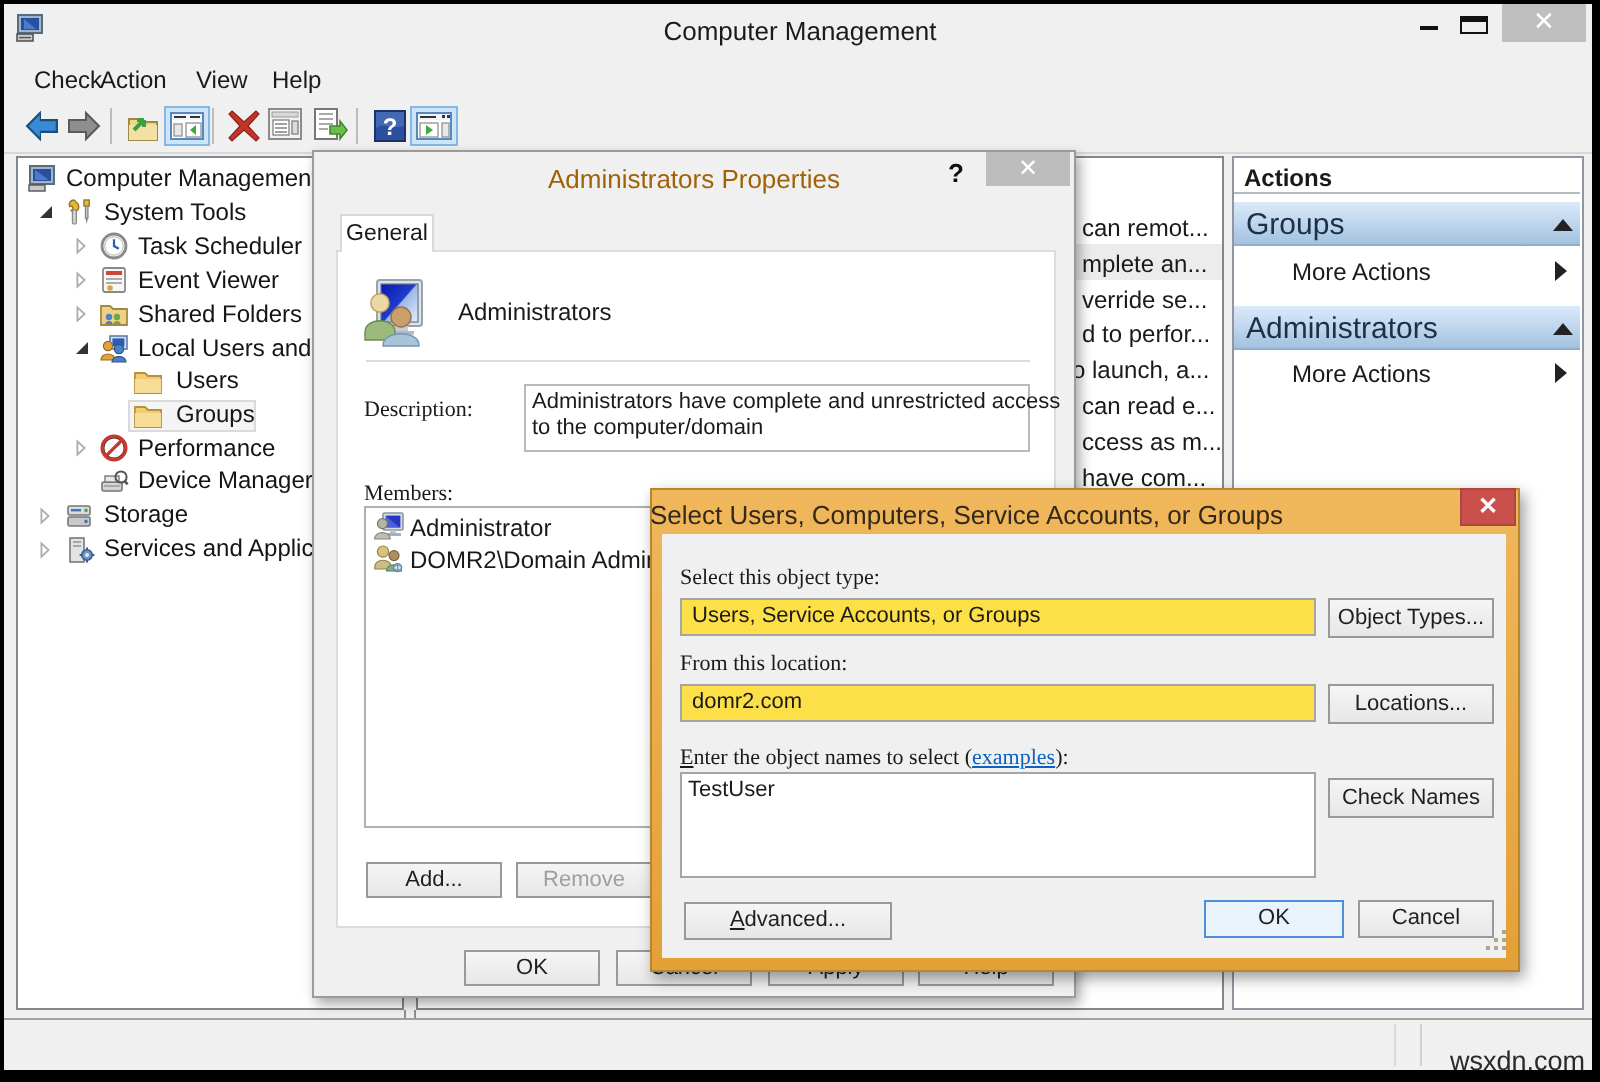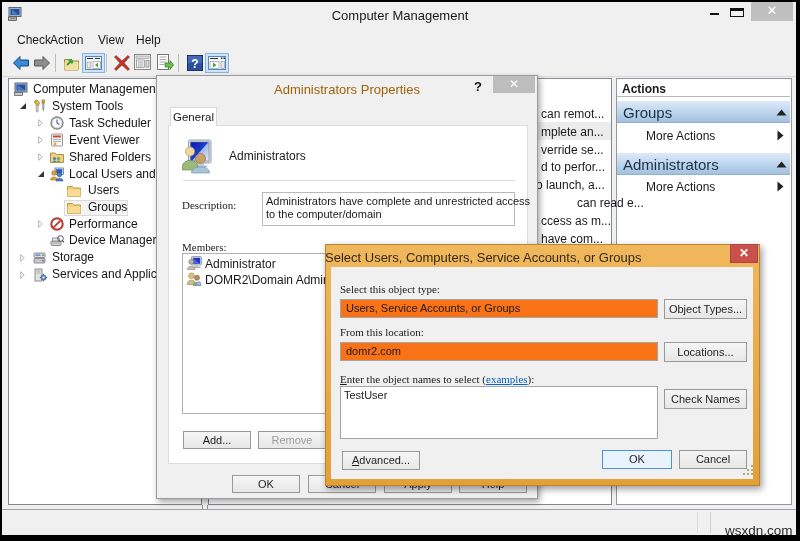--- a/index.html
+++ b/index.html
@@ -2,21 +2,21 @@
 <html><head>
 <meta charset="utf-8">
 <style>
 * { margin:0; padding:0; box-sizing:border-box; }
 html,body { width:800px; height:541px; overflow:hidden; }
 body { background:#000; font-family:"Liberation Sans", sans-serif; position:relative; }
 .abs { position:absolute; }
 #win { position:absolute; left:2px; top:2px; width:794px; height:533px; background:#f0f0f0; }
 .lbl { font-size:11px; color:#1a1a1a; white-space:nowrap;font-family:Liberation Serif, serif; }
 .btn { position:absolute; background:linear-gradient(#f5f5f5,#e7e7e7); border:1px solid #999999; font-size:11px; color:#1f1f1f; text-align:center; font-family:"Liberation Sans",sans-serif; }
-.inp { position:absolute; background:#f97316; border:1px solid #a5a5a5; font-size:11px; color:#1a1a1a; }
+.inp { position:absolute; background:#fde047; border:1px solid #a5a5a5; font-size:11px; color:#1a1a1a; }
 .treetxt { position:absolute; font-size:12px; color:#151515; white-space:nowrap; }
 .rowtxt { position:absolute; font-size:12px; color:#1a1a1a; white-space:nowrap; }
 svg { position:absolute; overflow:visible; }
 </style>
 </head>
 <body>
 
 <div id="win"></div>
 
 <div class="abs" style="left:327px;top:8px;width:146px;height:16px;font-size:13px;color:#1a1a1a;text-align:center;white-space:nowrap;">Computer Management</div>
@@ -236,21 +236,21 @@
     </svg>
     <div class="treetxt" style="left:52px;top:267px;">Services and Applications</div>
   </div>
 
 <div class="abs" style="left:209px;top:121.5px;width:402px;height:18px;background:#ececec;"></div>
 <div class="rowtxt" style="left:541px;top:107px;">can remot...</div>
 <div class="rowtxt" style="left:541px;top:124.8px;">mplete an...</div>
 <div class="rowtxt" style="left:541px;top:142.6px;">verride se...</div>
 <div class="rowtxt" style="left:541px;top:160.4px;">d to perfor...</div>
 <div class="rowtxt" style="left:536px;top:178.2px;">o launch, a...</div>
-<div class="rowtxt" style="left:541px;top:196px;margin-left:36px;">can read e...</div>
+<div class="rowtxt" style="left:541px;top:196px;">can read e...</div>
 <div class="rowtxt" style="left:541px;top:213.8px;">ccess as m...</div>
 <div class="rowtxt" style="left:541px;top:231.6px;">have com...</div>
 
 <div class="abs" style="left:622px;top:82px;font-size:12px;font-weight:bold;color:#1a1a1a;">Actions</div>
 <div class="abs" style="left:617px;top:96px;width:173px;height:1px;background:#b4b8bf;"></div>
 <div class="abs" style="left:617px;top:101px;width:173px;height:22px;background:linear-gradient(#dceafa 0%, #bcd4ec 55%, #a3c1de 100%);border-bottom:1px solid #8fb0cf;"></div>
 <div class="abs" style="left:623px;top:104px;font-size:15px;color:#1c3145;">Groups</div>
 <svg class="abs" style="left:776px;top:109px" width="11" height="7" viewBox="0 0 11 7">
     <path d="M0.5 6.5 L5.5 0.5 L10.5 6.5 Z" fill="#222"></path>
   </svg>
@@ -350,21 +350,21 @@
 
 <div class="lbl abs" style="left:340px;top:326px;">From this location:</div>
 <div class="inp" style="left:340px;top:342px;width:318px;height:19px;line-height:17px;padding-left:5px;">domr2.com</div>
 <div class="btn" style="left:664px;top:342px;width:83px;height:20px;line-height:18px;">Locations...</div>
 
 <div class="lbl abs" style="left:340px;top:373px;"><span style="text-decoration:underline;">E</span>nter the object names to select (<span style="color:#0b61c4;text-decoration:underline;">examples</span>):</div>
 <div class="abs" style="left:340px;top:386px;width:318px;height:53px;background:#fff;border:1px solid #a5a5a5;"></div>
 <div class="abs" style="left:344px;top:389px;font-size:11px;color:#1a1a1a;">TestUser</div>
 <div class="btn" style="left:664px;top:389px;width:83px;height:20px;line-height:18px;">Check Names</div>
 
-<div class="btn" style="left:342px;top:451px;width:78px;height:19px;line-height:17px;"><span style="text-decoration:underline;">A</span>dvanced...</div>
+<div class="btn" style="left:342px;top:451px;width:104px;height:19px;line-height:17px;"><span style="text-decoration:underline;">A</span>dvanced...</div>
 <div class="btn" style="left:602px;top:450px;width:70px;height:19px;line-height:17px;border:1px solid #4d90d9;background:#e9f3fc;">OK</div>
 <div class="btn" style="left:679px;top:450px;width:68px;height:19px;line-height:17px;">Cancel</div>
 
 <svg class="abs" style="left:744px;top:465px" width="10" height="11" viewBox="0 0 10 11">
   <g fill="#b0a789">
     <rect x="7" y="0" width="2" height="2"></rect>
     <rect x="7" y="4" width="2" height="2"></rect>
     <rect x="3" y="4" width="2" height="2"></rect>
     <rect x="7" y="8" width="2" height="2"></rect>
     <rect x="3" y="8" width="2" height="2"></rect>

